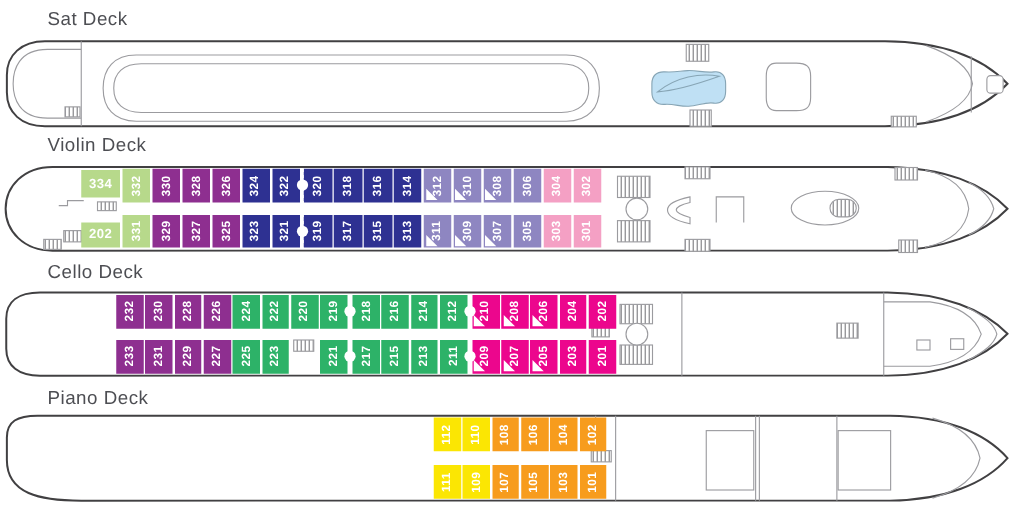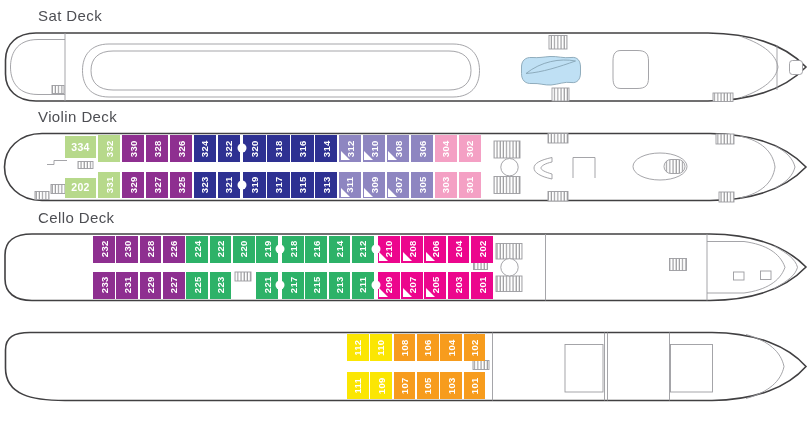--- a/index.html
+++ b/index.html
@@ -105,20 +105,21 @@
     <line x1="607.5" y1="332.5" x2="607.5" y2="400.5"></line>
     <line x1="669.5" y1="332.5" x2="669.5" y2="400.5"></line>
     <rect x="670.5" y="344.5" width="42" height="47.5"></rect>
     <path d="M 746,334.5 C 769,341 781,352 784,366.5 C 781,381 769,392 746,398.5"></path>
   </g>
 </svg>
 
 <div class="deck-title" style="top:7px">Sat Deck</div>
 <div class="deck-title" style="top:108px">Violin Deck</div>
 <div class="deck-title" style="top:209px">Cello Deck</div>
+<div class="deck-title" style="top:310px">Piano Deck</div>
 
 <div id="cabin-layer">
       <div class="cabin horiz" style="left: 65px; top: 135.5px; width: 31px; height: 22.5px; background: rgb(183, 217, 139);">
         <span>334</span>
       </div>
       <div class="cabin" style="left: 98px; top: 135px; width: 22.4px; height: 26.5px; background: rgb(183, 217, 139);">
         <span>332</span>
       </div>
       <div class="cabin" style="left: 121.9px; top: 135px; width: 22.4px; height: 26.5px; background: rgb(142, 47, 144);">
         <span>330</span>

